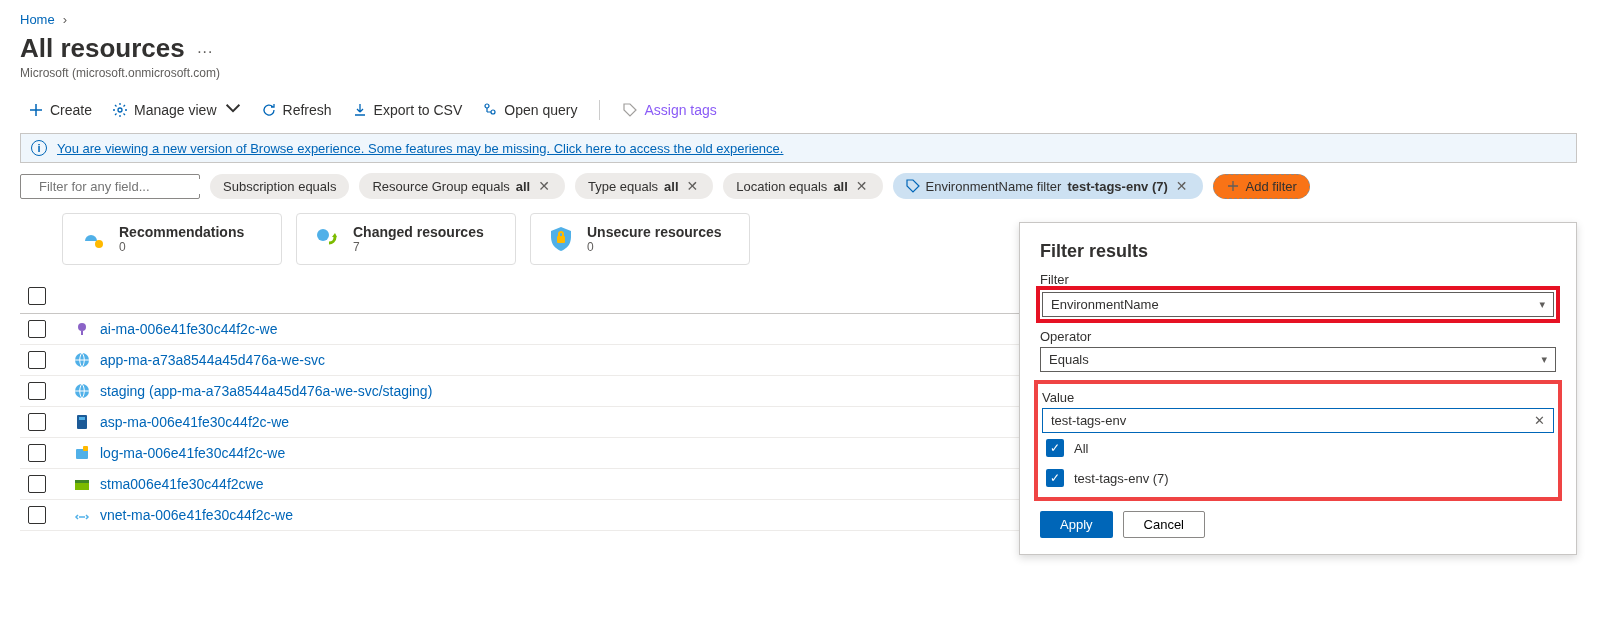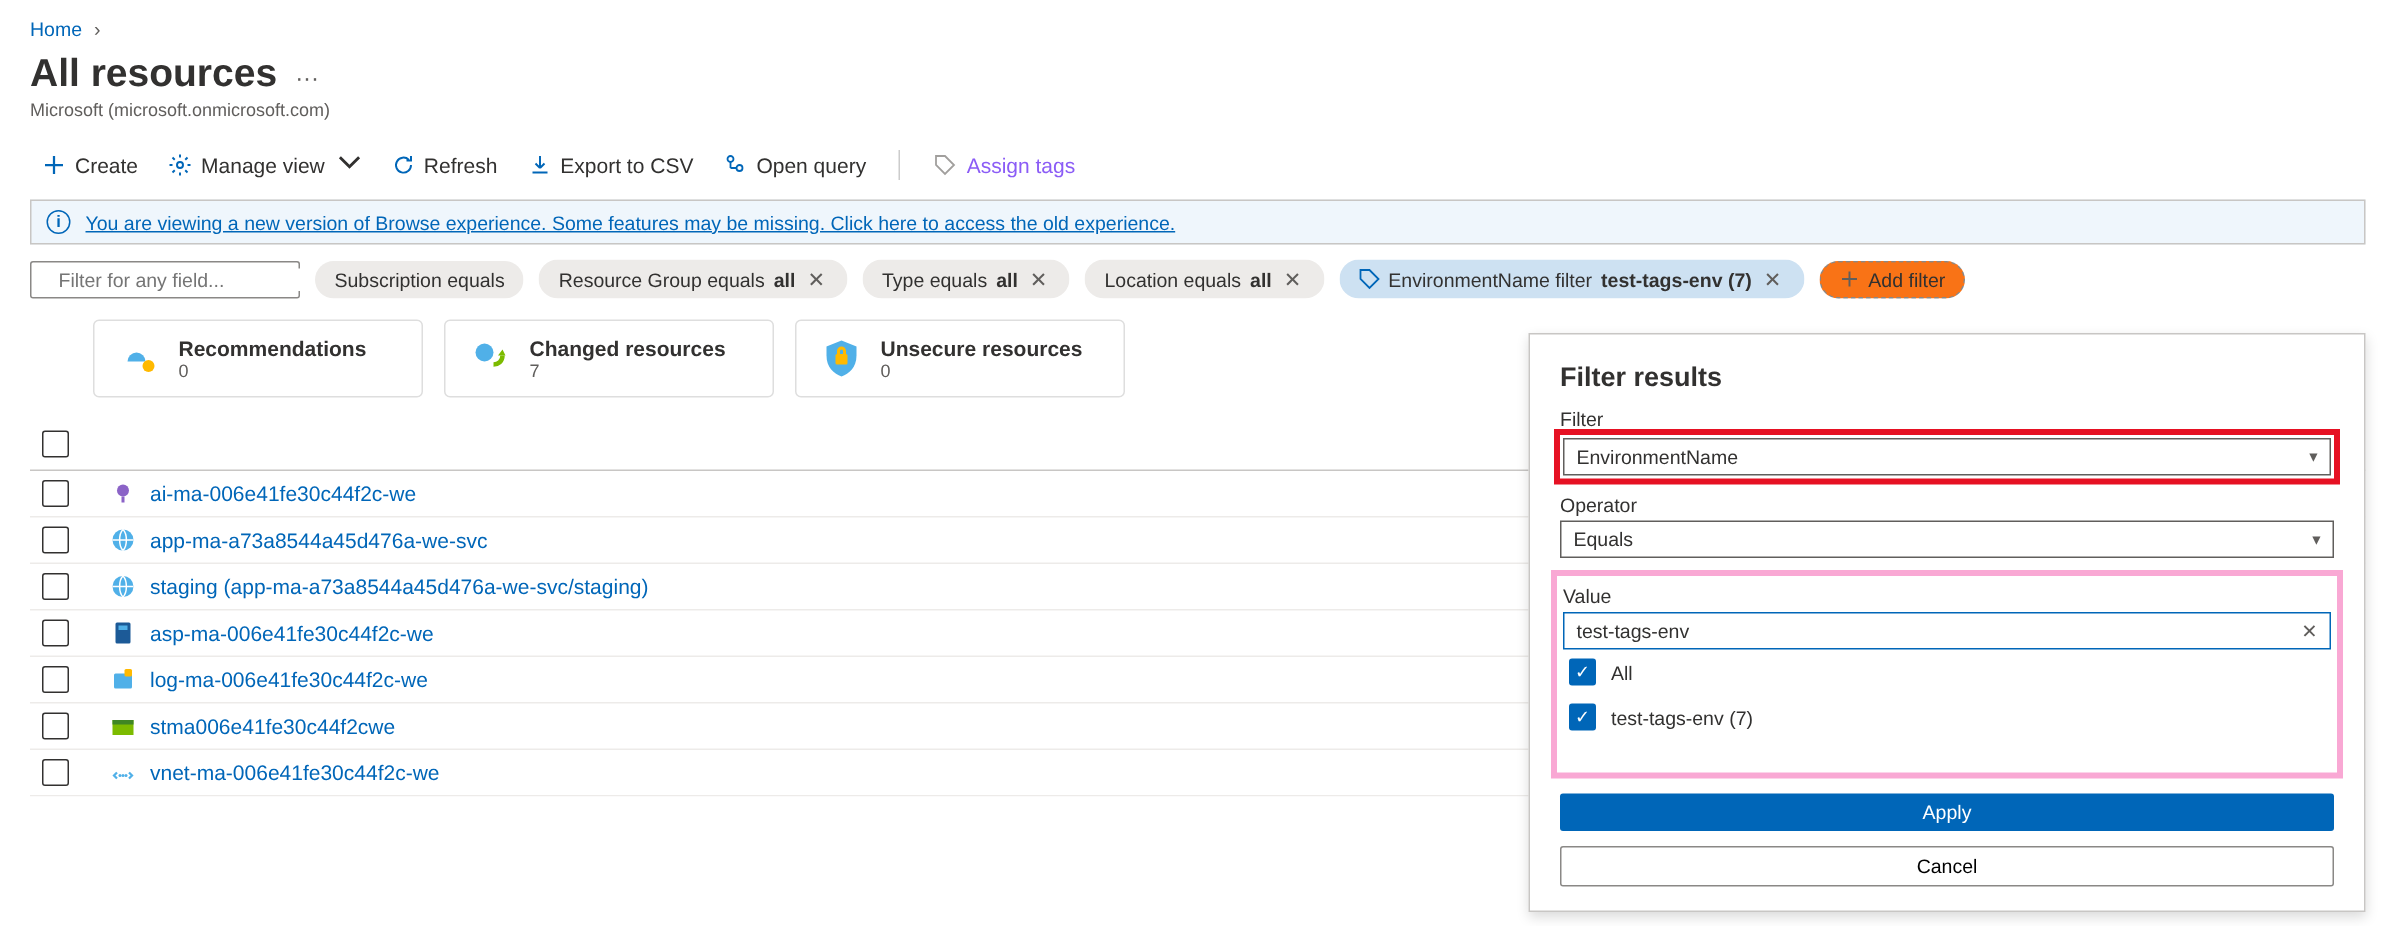--- a/index.html
+++ b/index.html
@@ -56,26 +56,26 @@
   .res-icn { width: 16px; height: 16px; display:inline-flex; align-items:center; justify-content:center; flex-shrink:0;}
   .more-cell { color: #0066b8; letter-spacing: 1px; font-weight: bold; cursor: pointer; font-size: 18px; line-height: 10px;}
   .sort-arrow { font-size: 11px; }
   
   .callout { position: absolute; right: 20px; top: 222px; width: 558px; background: #fff; border: 1px solid #c8c6c4; box-shadow: 0 3px 8px rgba(0,0,0,0.15); padding: 18px 20px 16px; z-index: 10; }
   .callout h3 { font-size: 18px; font-weight: 600; margin-bottom: 10px; }
   .fld-label { font-size: 13px; margin-bottom: 3px; margin-top: 10px; }
   .fld-select { width: 100%; border: 1px solid #605e5c; padding: 4px 8px; display: flex; justify-content: space-between; align-items: center; font-size: 13px; background:#fff;}
   .fld-select .chev { font-size: 11px; color: #605e5c; }
   .sec1 { border: 4px solid #e61123; padding: 2px; margin: -4px; }
-  .sec2 { border: 4px solid #f9a8d4; padding: 6px 4px 22px 4px; margin: 8px -6px 10px; }
+  .sec2 { border: 4px solid #ef4444; padding: 6px 4px 4px 4px; margin: 8px -6px 10px; }
   .value-input { border: 1px solid #0066b8; width: 100%; padding: 4px 8px; display: flex; justify-content: space-between; align-items: center; font-size: 13px; }
   .value-input .x { color: #605e5c; cursor: pointer; }
   .chk-row { display: flex; align-items: center; gap: 10px; padding: 6px 4px; }
   .chk { width: 18px; height: 18px; background: #0066b8; border-radius: 2px; display: flex; align-items: center; justify-content: center; color: #fff; font-size: 12px; }
-  .callout-btns { display:flex; gap: 10px; margin-top: 0; flex-direction: column;}
+  .callout-btns { display:flex; gap: 10px; margin-top: 0;}
   .btn-primary { background: #0066b8; color: #fff; border: none; padding: 5px 20px; border-radius: 2px; cursor: pointer; font-size: 13px; }
   .btn-sec { background: #fff; border: 1px solid #8a8886; padding: 5px 20px; border-radius: 2px; cursor: pointer; font-size: 13px; }
 </style>
 </head>
 <body>
 
 <div class="breadcrumb">
   <a href="#">Home</a>
   <span class="chevron">›</span>
 </div>

